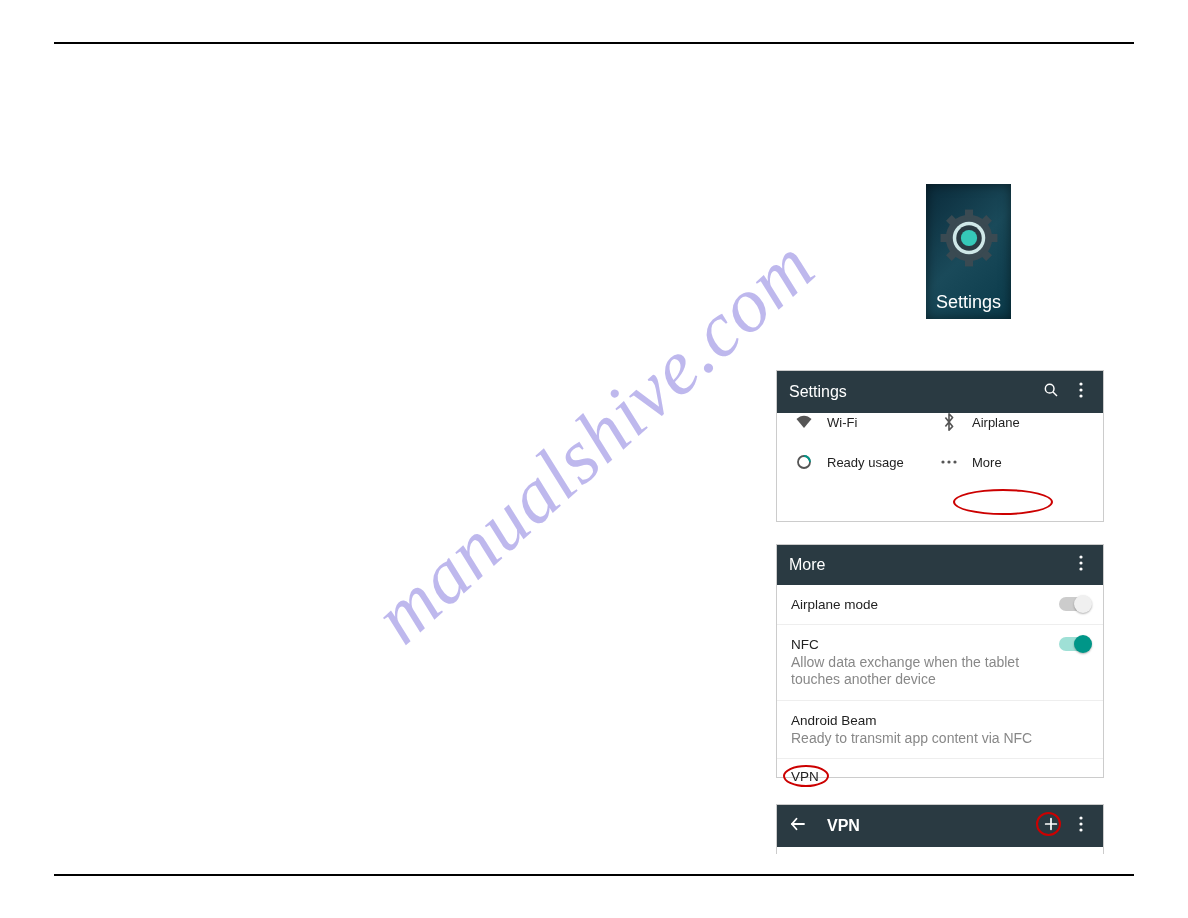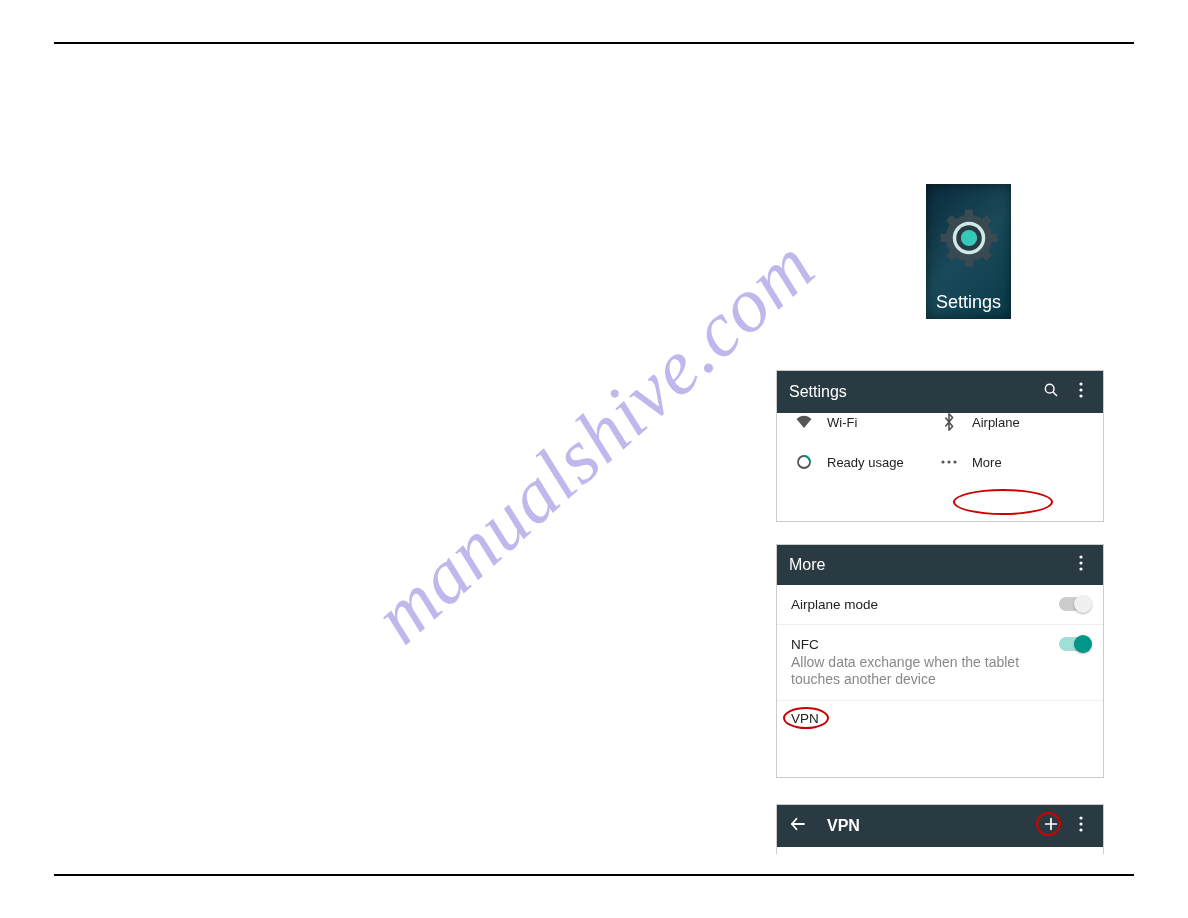--- a/index.html
+++ b/index.html
@@ -231,20 +231,26 @@
     </div>
     <div class="toggle off"></div>
   </div>
   <div class="row">
     <div class="text-block">
       <div class="primary">NFC</div>
       <div class="secondary">Allow data exchange when the tablet touches another device</div>
     </div>
     <div class="toggle on"></div>
   </div>
+  <div class="row">
+    <div class="text-block">
+      <div class="primary">Android Beam</div>
+      <div class="secondary">Ready to transmit app content via NFC</div>
+    </div>
+  </div>
   <div class="row vpn-row" style="border-bottom:none; position:relative;">
     <div class="text-block">
       <div class="primary">VPN</div>
     </div>
     <div class="red-ellipse-more" style="left:6px; top:6px; width:46px; height:22px;"></div>
   </div>
 </div>
 
 <div class="card vpn-card">
   <div class="appbar">

